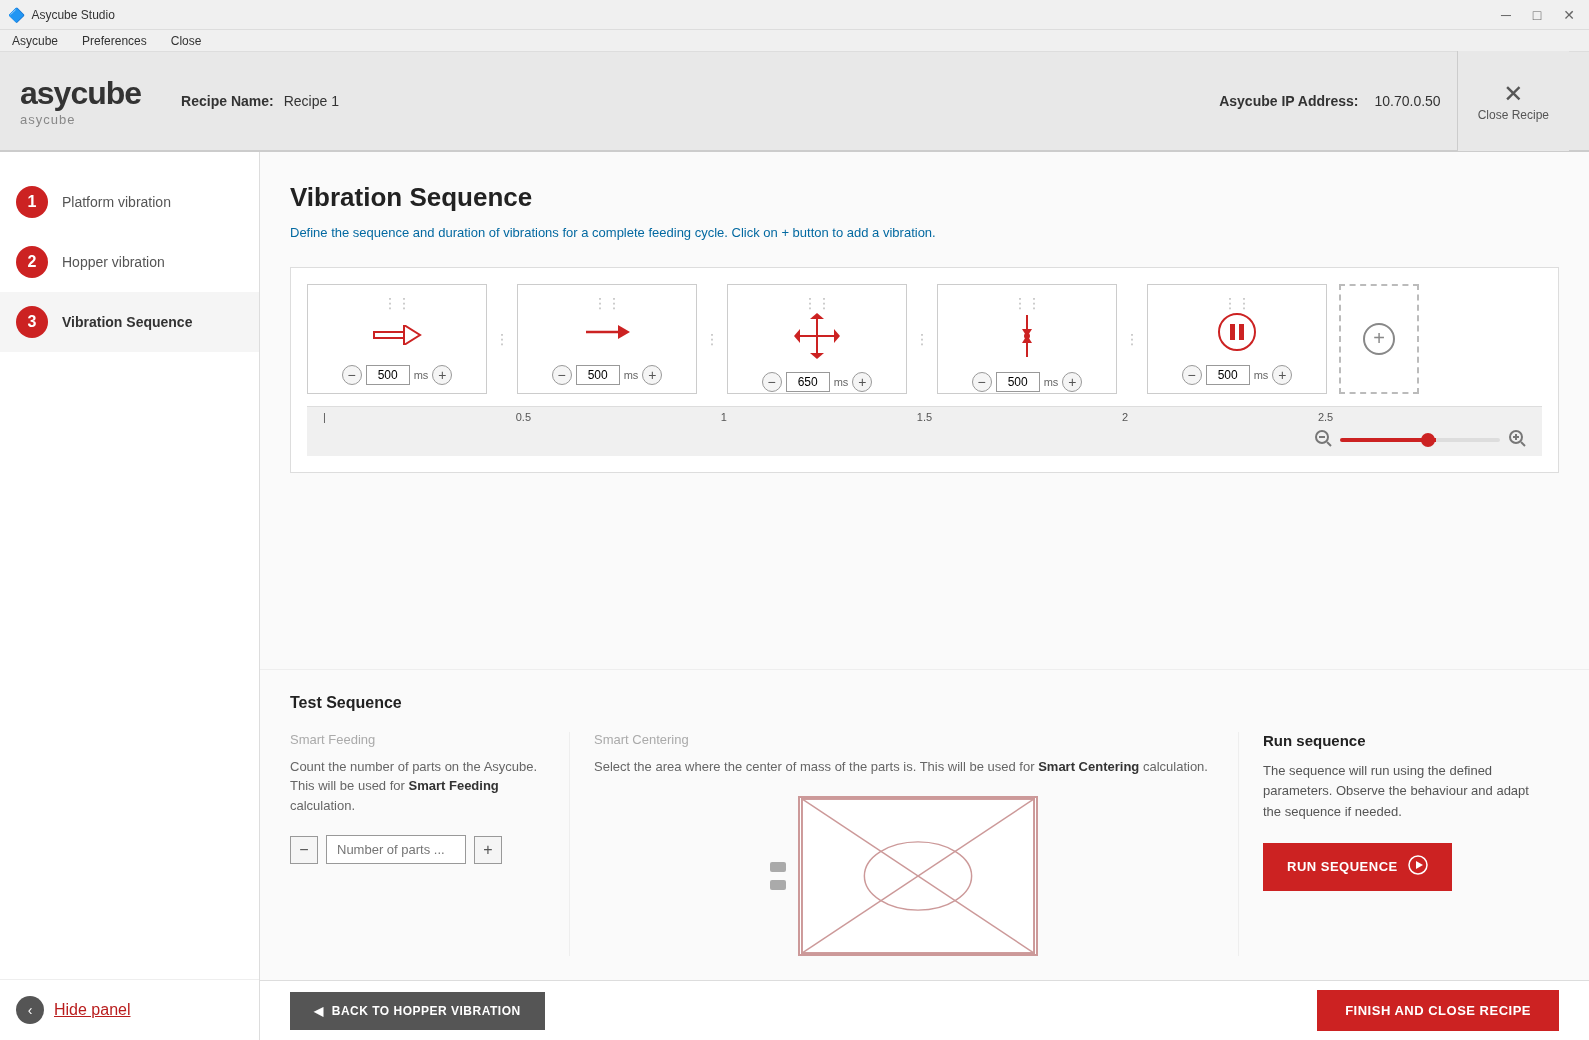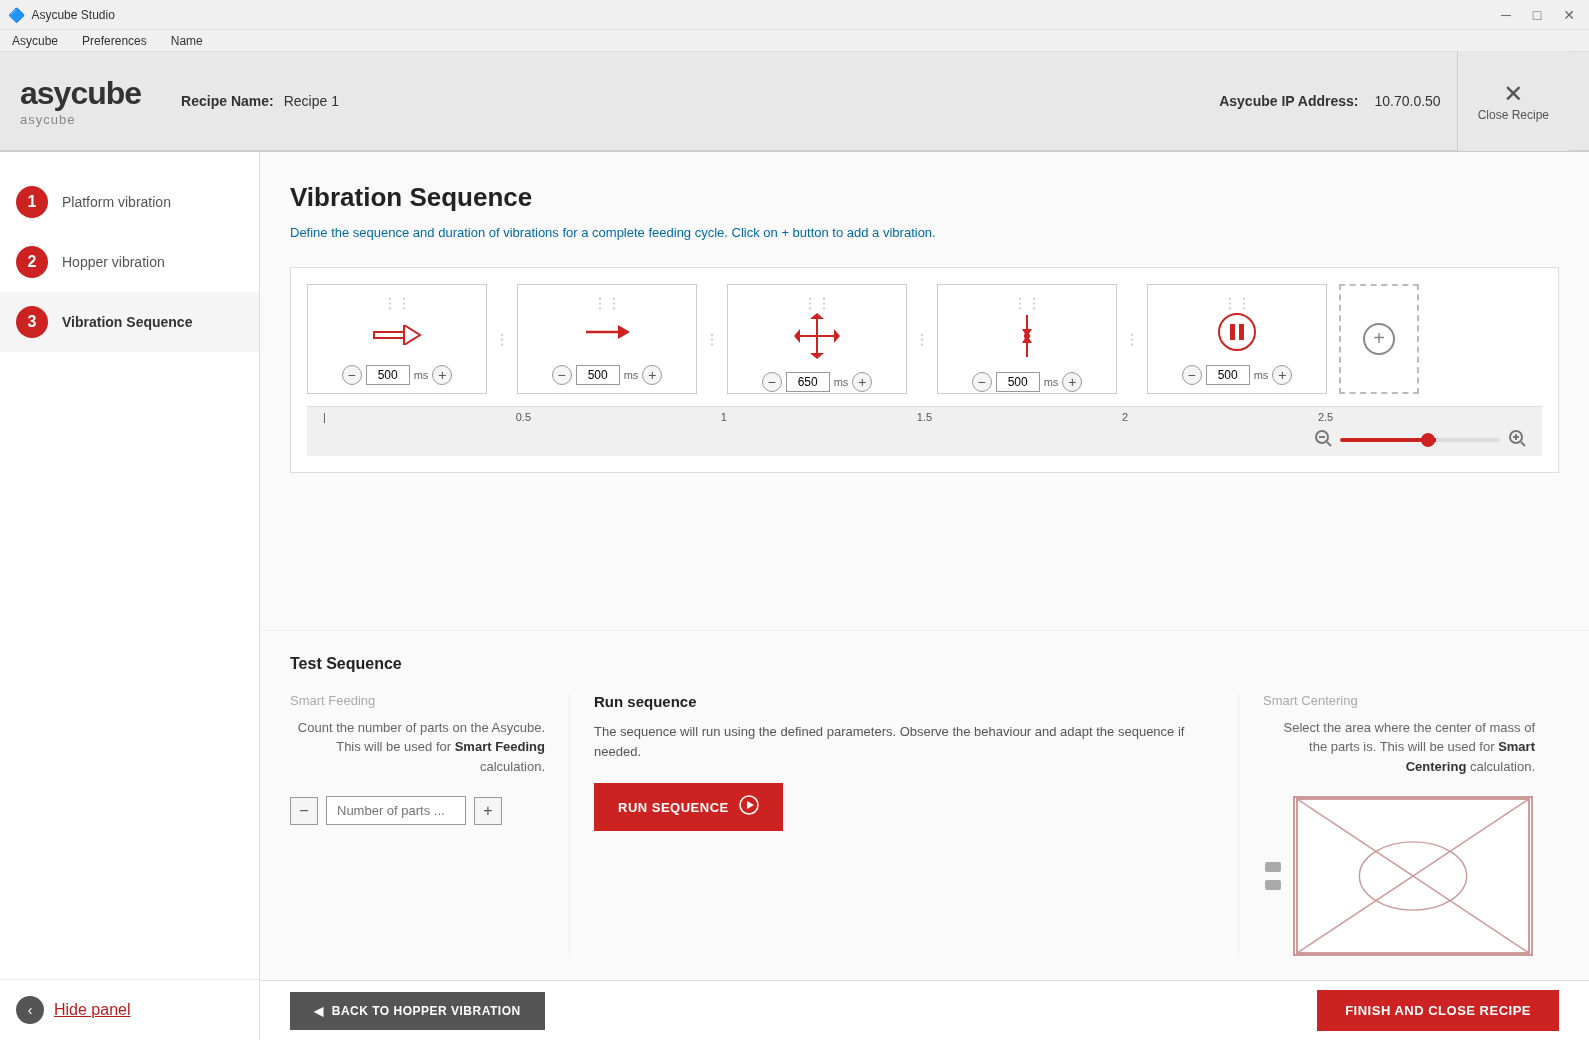--- a/index.html
+++ b/index.html
@@ -264,21 +264,21 @@
       gap: 0;
     }
     .test-col {
       padding: 0 24px;
       border-right: 1px solid #eee;
     }
     .test-col:first-child { padding-left: 0; }
     .test-col:last-child { border-right: none; }
 
     .col-title { font-size: 13px; color: #aaa; margin-bottom: 10px; }
-    .col-desc { font-size: 13px; color: #666; line-height: 1.5; margin-bottom: 20px; text-align: right; }
+    .col-desc { font-size: 13px; color: #666; line-height: 1.5; margin-bottom: 20px; }
     .col-desc strong { color: #333; font-weight: bold; }
 
     .parts-input-row {
       display: flex;
       align-items: center;
       gap: 8px;
       margin-top: 10px;
     }
     .parts-minus, .parts-plus {
       width: 28px; height: 28px;
@@ -392,21 +392,21 @@
   <div class="title-bar-right">
     <button class="title-bar-btn">─</button>
     <button class="title-bar-btn">□</button>
     <button class="title-bar-btn">✕</button>
   </div>
 </div>
 
 <div class="menu-bar">
   <span class="menu-item">Asycube</span>
   <span class="menu-item">Preferences</span>
-  <span class="menu-item">Name</span>
+  <span class="menu-item">Close</span>
 </div>
 
 <div class="header">
   <div class="logo">
     <span class="logo-asyril">asycube</span>
     <span class="logo-asycube">asycube</span>
   </div>
   <div class="recipe-name-section">
     <span class="recipe-label">Recipe Name:</span>
     <span class="recipe-value">Recipe 1</span>
@@ -596,52 +596,52 @@
             Count the number of parts on the Asycube. This will be used for <strong>Smart Feeding</strong> calculation.
           </div>
           <div class="parts-input-row">
             <button class="parts-minus">−</button>
             <input class="parts-field" placeholder="Number of parts ..." style="">
             <button class="parts-plus">+</button>
           </div>
         </div>
 
         <div class="test-col">
+          <div class="col-title">Smart Centering</div>
+          <div class="col-desc">
+            Select the area where the center of mass of the parts is. This will be used for <strong>Smart Centering</strong> calculation.
+          </div>
+          <div class="centering-visual">
+            <div class="connector-icon">
+              <div class="connector-rect"></div>
+              <div class="connector-rect"></div>
+            </div>
+            <div class="platform-box">
+              <svg width="100%" height="100%" viewBox="0 0 240 160">
+                <rect x="1" y="1" width="238" height="158" fill="none" stroke="#cc9999" stroke-width="2"></rect>
+                <line x1="1" y1="1" x2="239" y2="159" stroke="#cc9999" stroke-width="1.5"></line>
+                <line x1="239" y1="1" x2="1" y2="159" stroke="#cc9999" stroke-width="1.5"></line>
+                <ellipse cx="120" cy="80" rx="55" ry="35" fill="none" stroke="#cc9999" stroke-width="1.5"></ellipse>
+              </svg>
+            </div>
+          </div>
+        </div>
+
+        <div class="test-col">
           <div class="run-title">Run sequence</div>
           <div class="run-desc">The sequence will run using the defined parameters. Observe the behaviour and adapt the sequence if needed.</div>
           <button class="run-btn">
             <span>RUN SEQUENCE</span>
             <span class="run-icon">
               <svg width="20" height="20" viewBox="0 0 20 20">
                 <circle cx="10" cy="10" r="9" fill="none" stroke="white" stroke-width="1.5"></circle>
                 <polygon points="8,6 15,10 8,14" fill="white"></polygon>
               </svg>
             </span>
           </button>
-        </div>
-
-        <div class="test-col">
-          <div class="col-title">Smart Centering</div>
-          <div class="col-desc">
-            Select the area where the center of mass of the parts is. This will be used for <strong>Smart Centering</strong> calculation.
-          </div>
-          <div class="centering-visual">
-            <div class="connector-icon">
-              <div class="connector-rect"></div>
-              <div class="connector-rect"></div>
-            </div>
-            <div class="platform-box">
-              <svg width="100%" height="100%" viewBox="0 0 240 160">
-                <rect x="1" y="1" width="238" height="158" fill="none" stroke="#cc9999" stroke-width="2"></rect>
-                <line x1="1" y1="1" x2="239" y2="159" stroke="#cc9999" stroke-width="1.5"></line>
-                <line x1="239" y1="1" x2="1" y2="159" stroke="#cc9999" stroke-width="1.5"></line>
-                <ellipse cx="120" cy="80" rx="55" ry="35" fill="none" stroke="#cc9999" stroke-width="1.5"></ellipse>
-              </svg>
-            </div>
-          </div>
         </div>
       </div>
     </div>
 
     <div class="bottom-bar">
       <button class="back-btn">
         <span>◀</span>
         <span>BACK TO HOPPER VIBRATION</span>
       </button>
       <button class="finish-btn">

